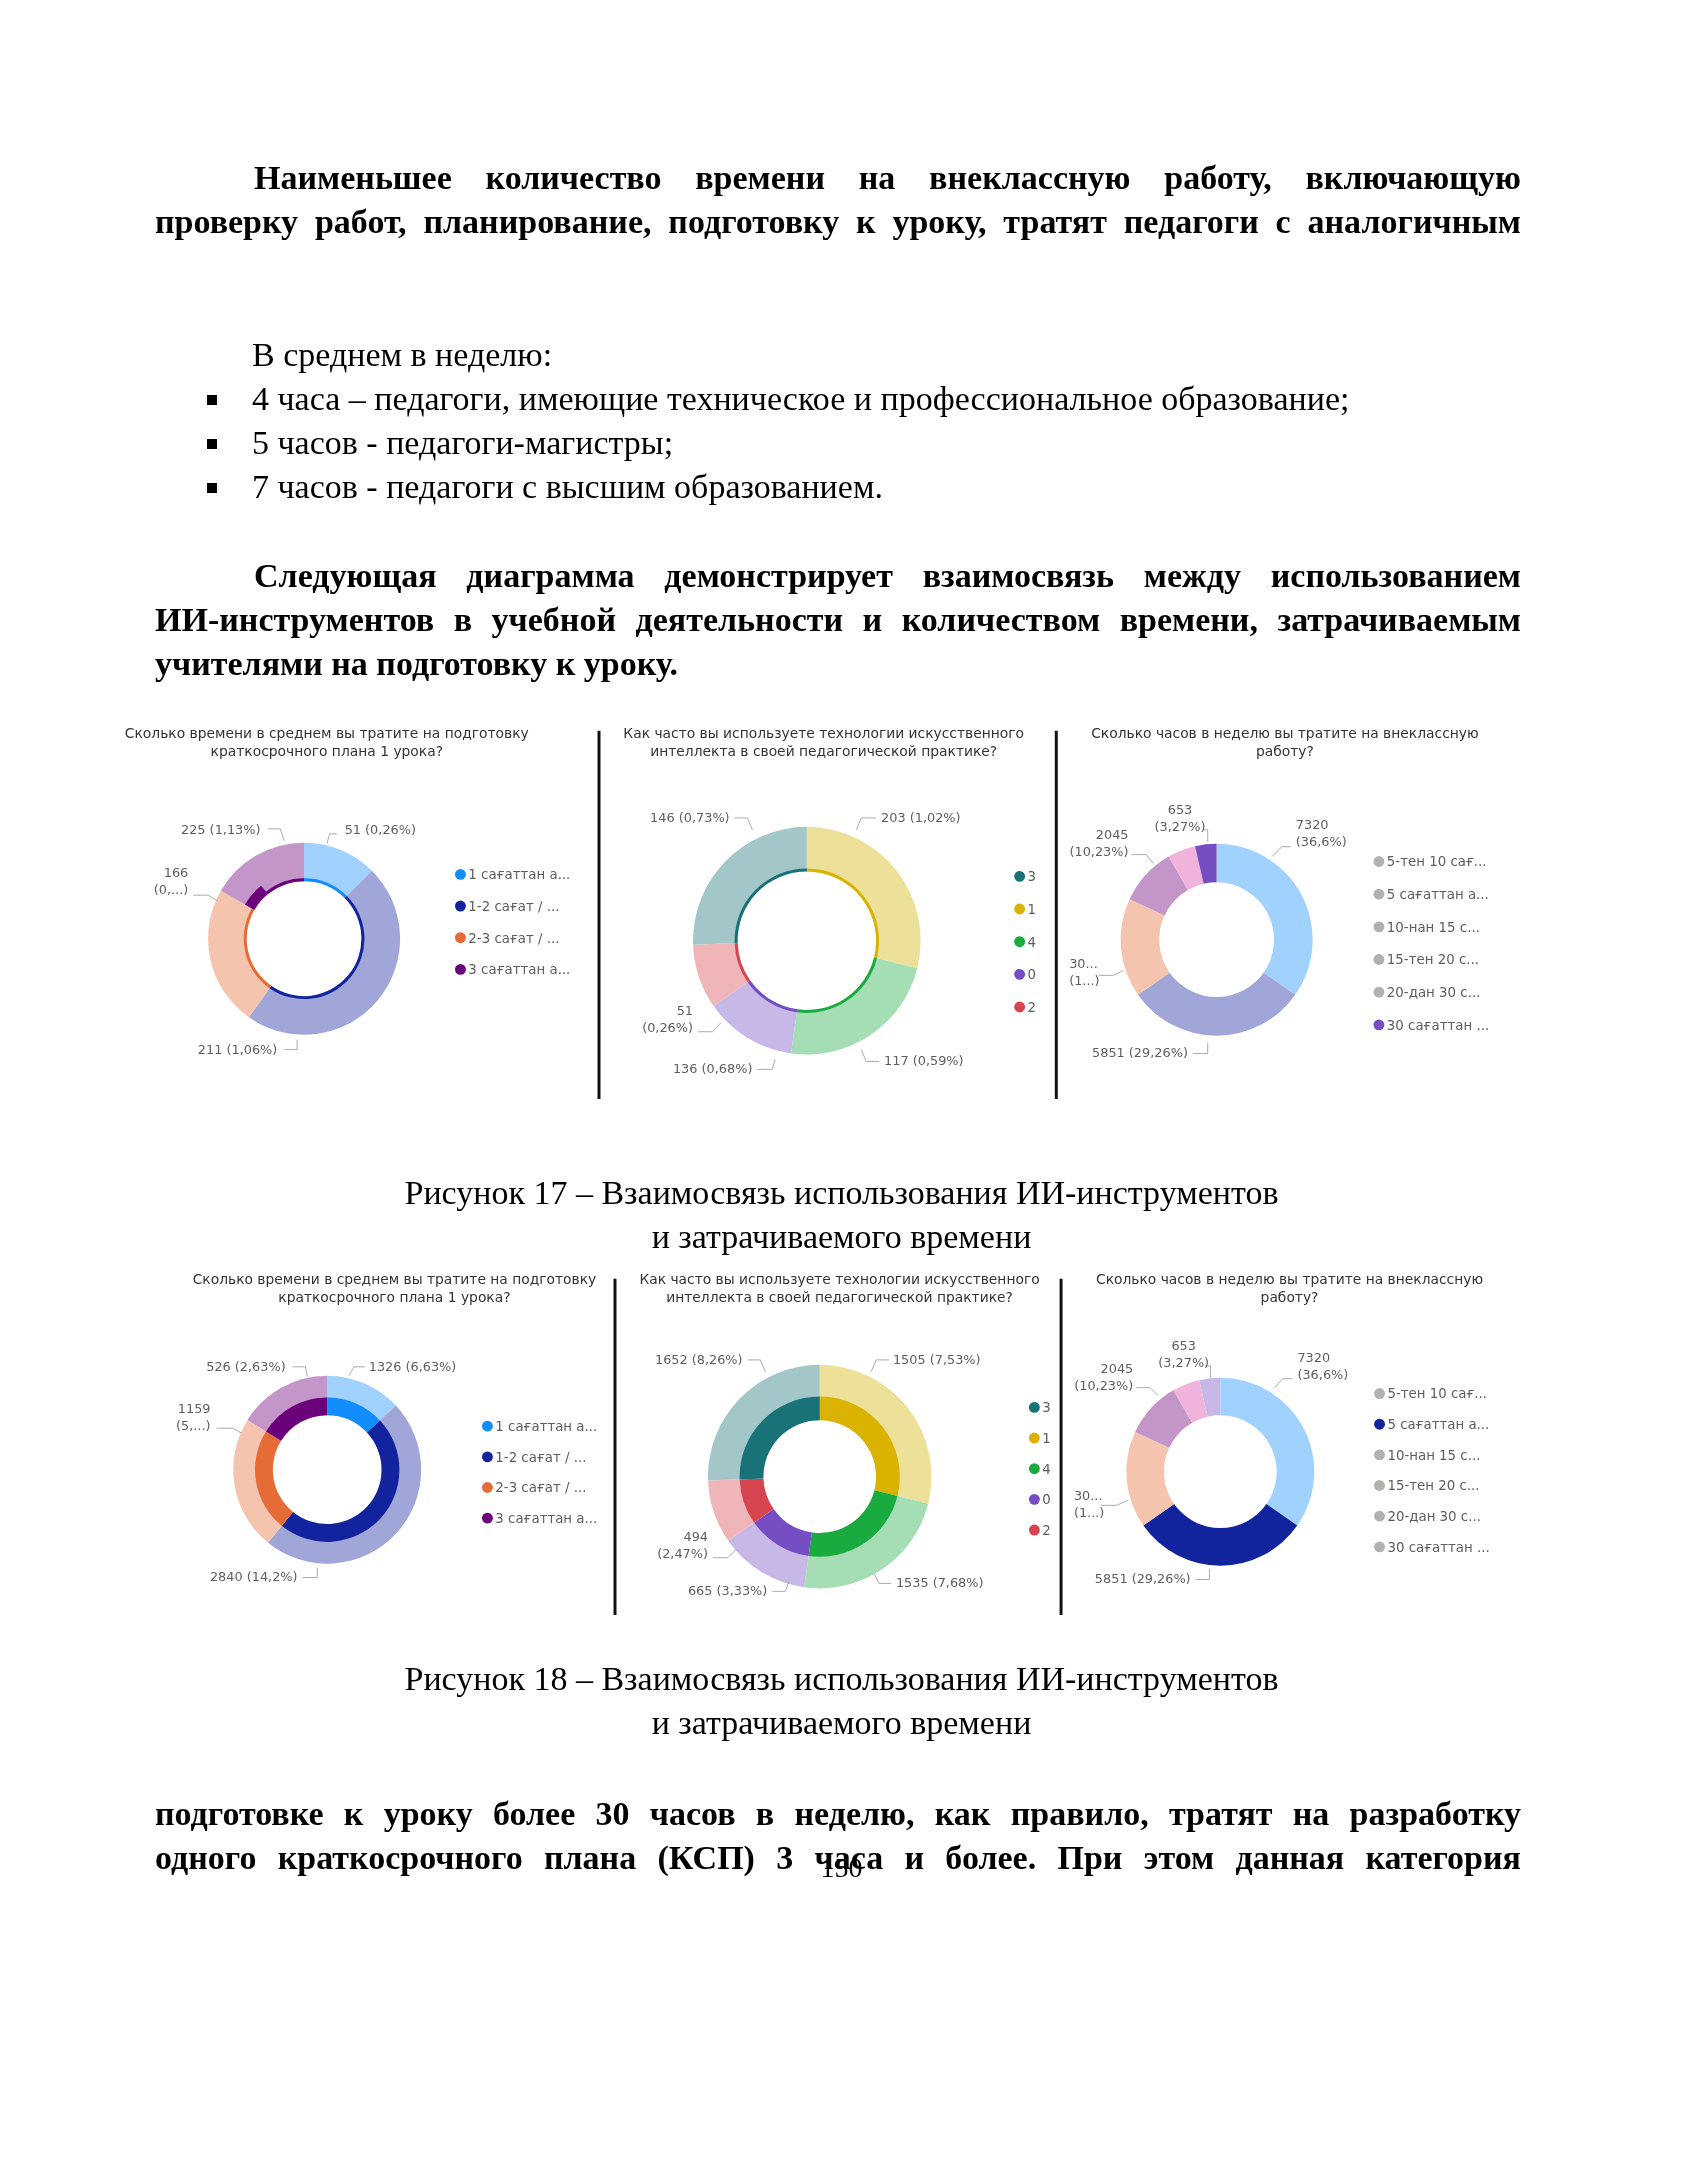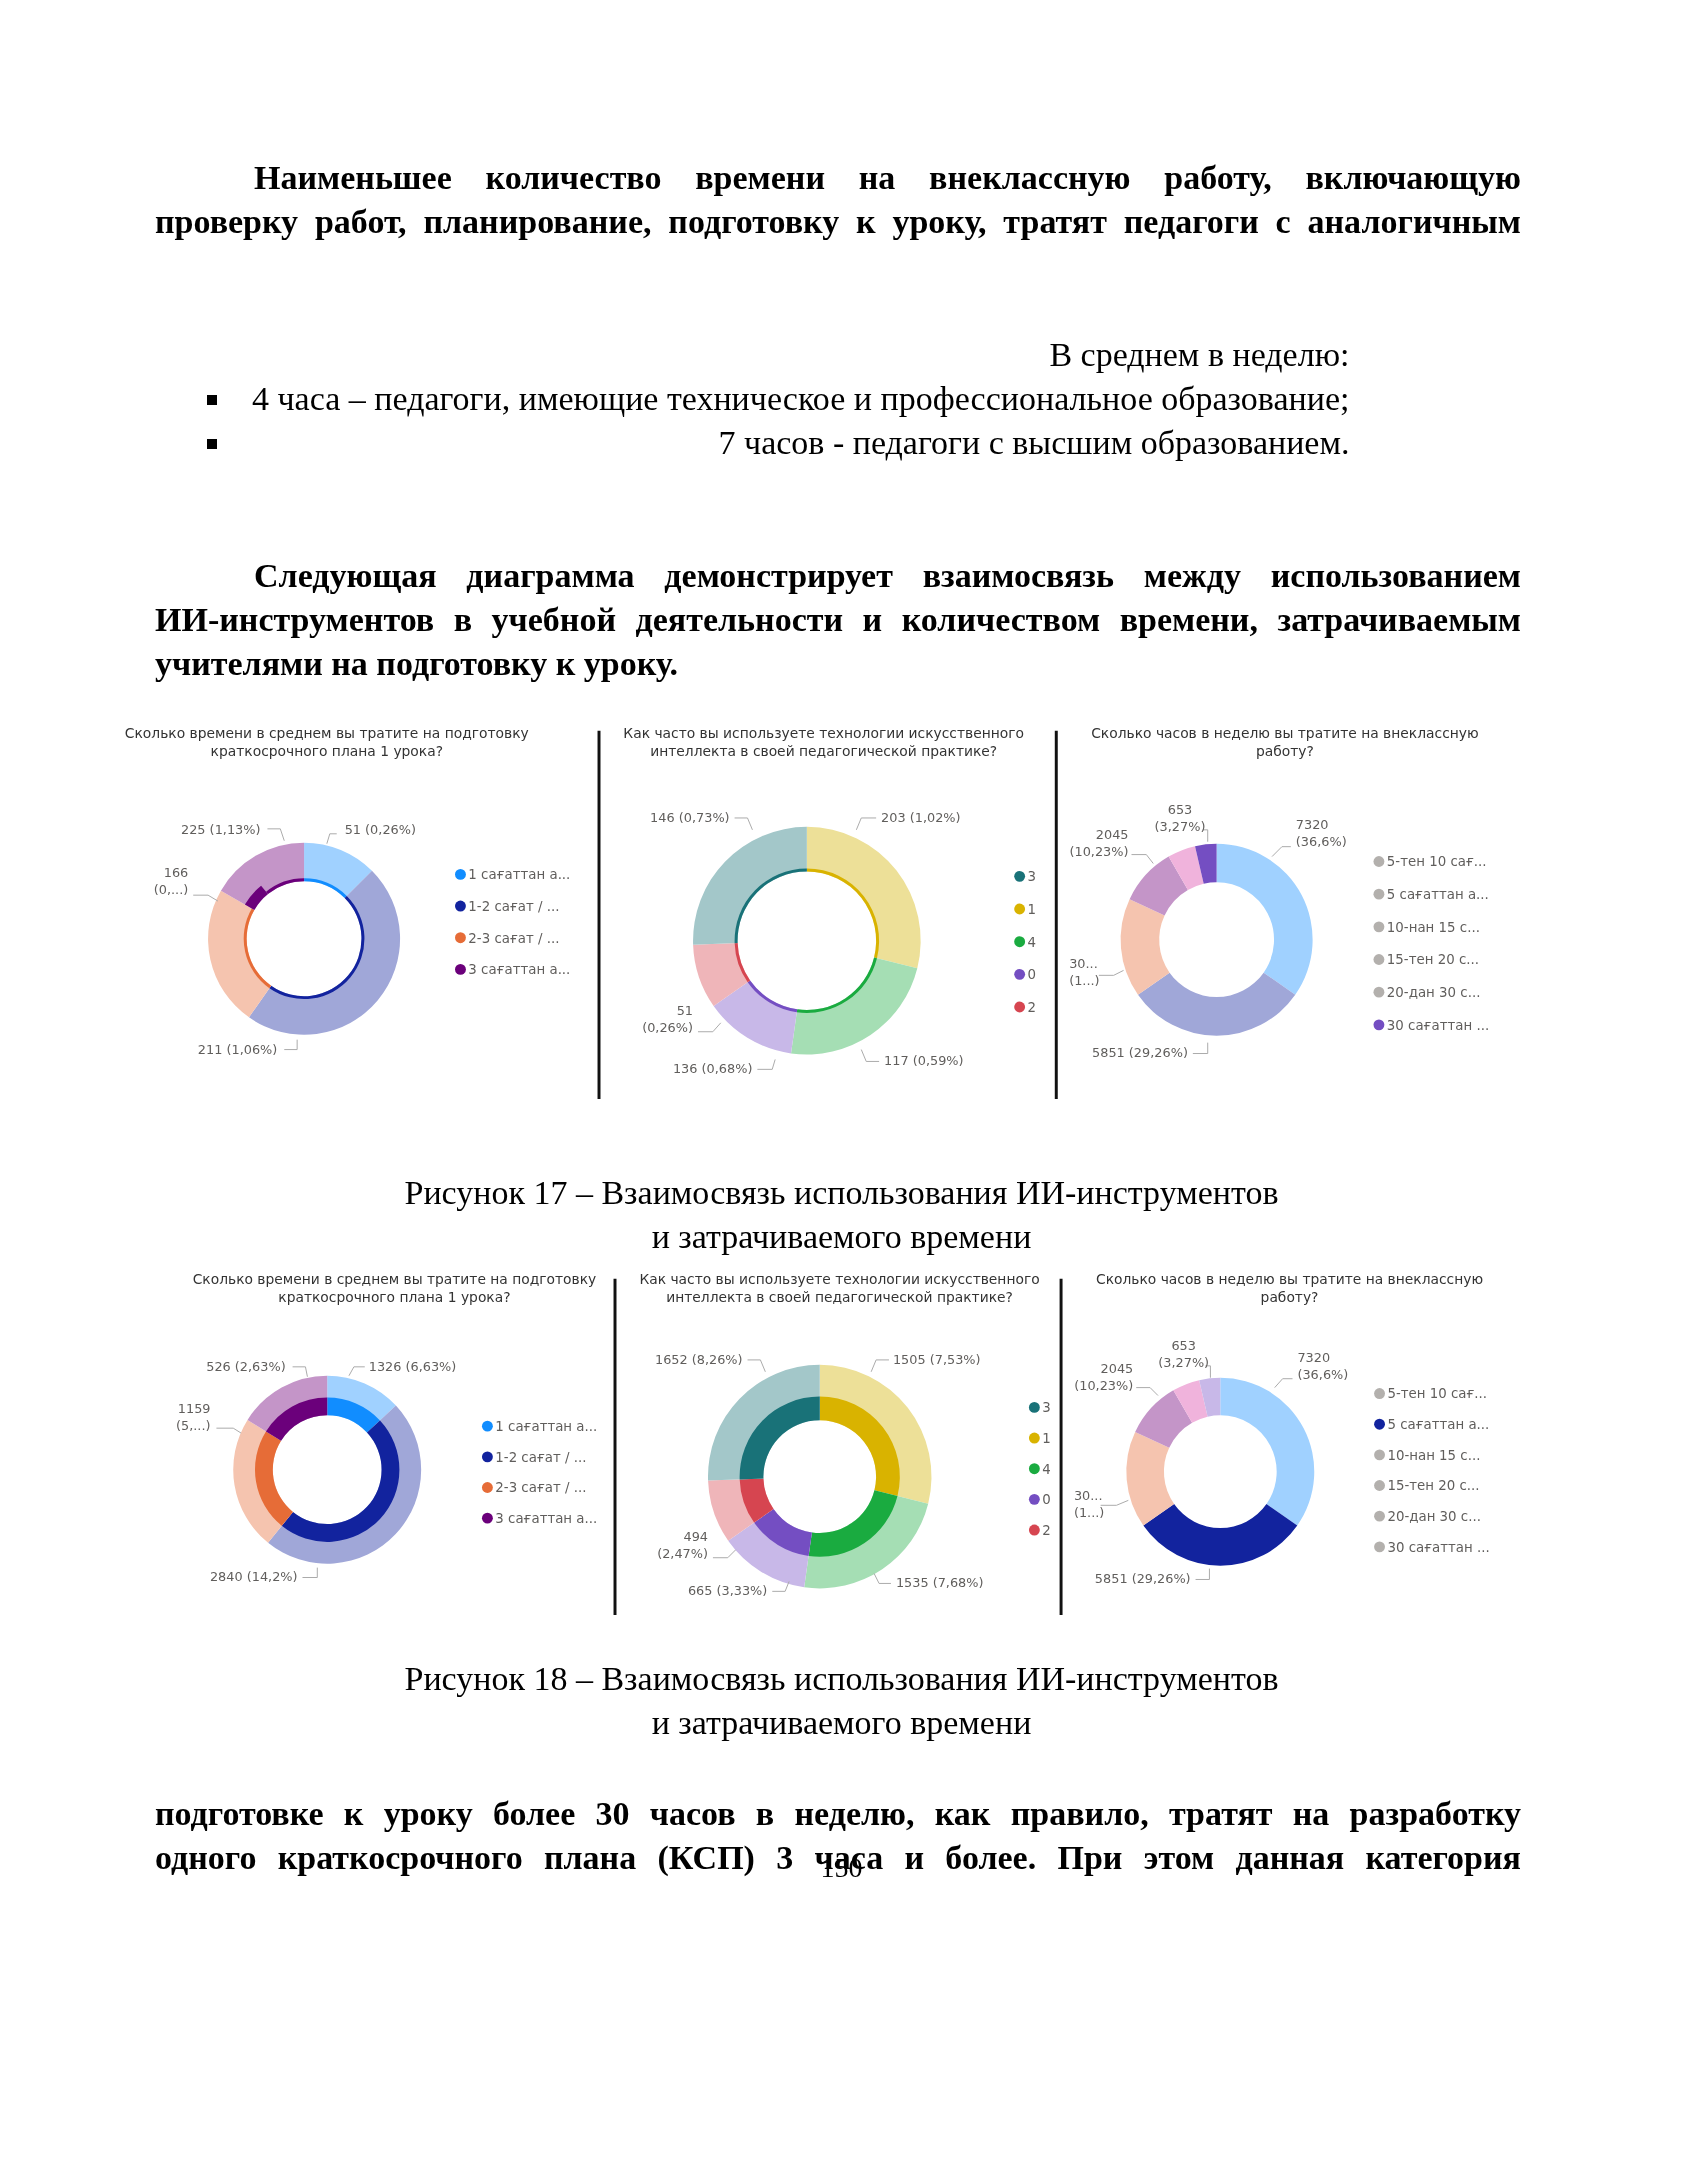--- a/index.html
+++ b/index.html
@@ -1,39 +1,40 @@
 <!DOCTYPE html>
 <html><head>
 <meta charset="utf-8">
 <style>
   html,body{margin:0;padding:0;background:#fff;}
   body{width:1683px;height:2178px;position:relative;overflow:hidden;font-family:"Liberation Serif","DejaVu Serif",serif;color:#000;}
   .p{position:absolute;left:155px;width:1366px;font-size:34px;line-height:44px;text-align:justify;}
   .p .ln{display:block;text-align:justify;text-align-last:justify;height:44px;white-space:nowrap;font-weight:bold;}
   .p .ln.last{text-align-last:left;}
   .indent{padding-left:99px;box-sizing:border-box;}
-  .bul{position:absolute;left:155px;font-size:34px;line-height:44px;text-align:right;}
+  .bul{position:absolute;left:155px;font-size:34px;line-height:44px;}
   .bul .item{position:relative;padding-left:97px;height:44px;white-space:nowrap;}
   .bul .sq{position:absolute;left:52px;top:18px;width:10px;height:10px;background:#000;}
   .caption{position:absolute;left:0;width:1683px;text-align:center;font-size:34px;line-height:44px;}
   .pagenum{position:absolute;left:0;width:1683px;text-align:center;font-size:28px;top:1852px;}
   svg.fig{position:absolute;left:0;width:1683px;}
   svg text{font-family:"DejaVu Sans","Liberation Sans",sans-serif;}
 </style>
 </head>
 <body>
 
 <div class="p" style="top:156px;">
   <span class="ln indent">Наименьшее количество времени на внеклассную работу, включающую</span>
   <span class="ln">проверку работ, планирование, подготовку к уроку, тратят педагоги с аналогичным</span>
 </div>
 
 <div class="bul" style="top:333px;">
   <div class="item"><span>В среднем в неделю:</span></div>
   <div class="item"><span class="sq"></span><span>4 часа – педагоги, имеющие техническое и профессиональное образование;</span></div>
+  <div class="item"><span class="sq"></span><span>5 часов - педагоги-магистры;</span></div>
   <div class="item"><span class="sq"></span><span>7 часов - педагоги с высшим образованием.</span></div>
 </div>
 
 <div class="p" style="top:554px;">
   <span class="ln indent">Следующая диаграмма демонстрирует взаимосвязь между использованием</span>
   <span class="ln">ИИ-инструментов в учебной деятельности и количеством времени, затрачиваемым</span>
   <span class="ln last">учителями на подготовку к уроку.</span>
 </div>
 
 <svg class="fig" id="fig17" style="top:718px;height:386px;" viewBox="0 725 1700 390">

